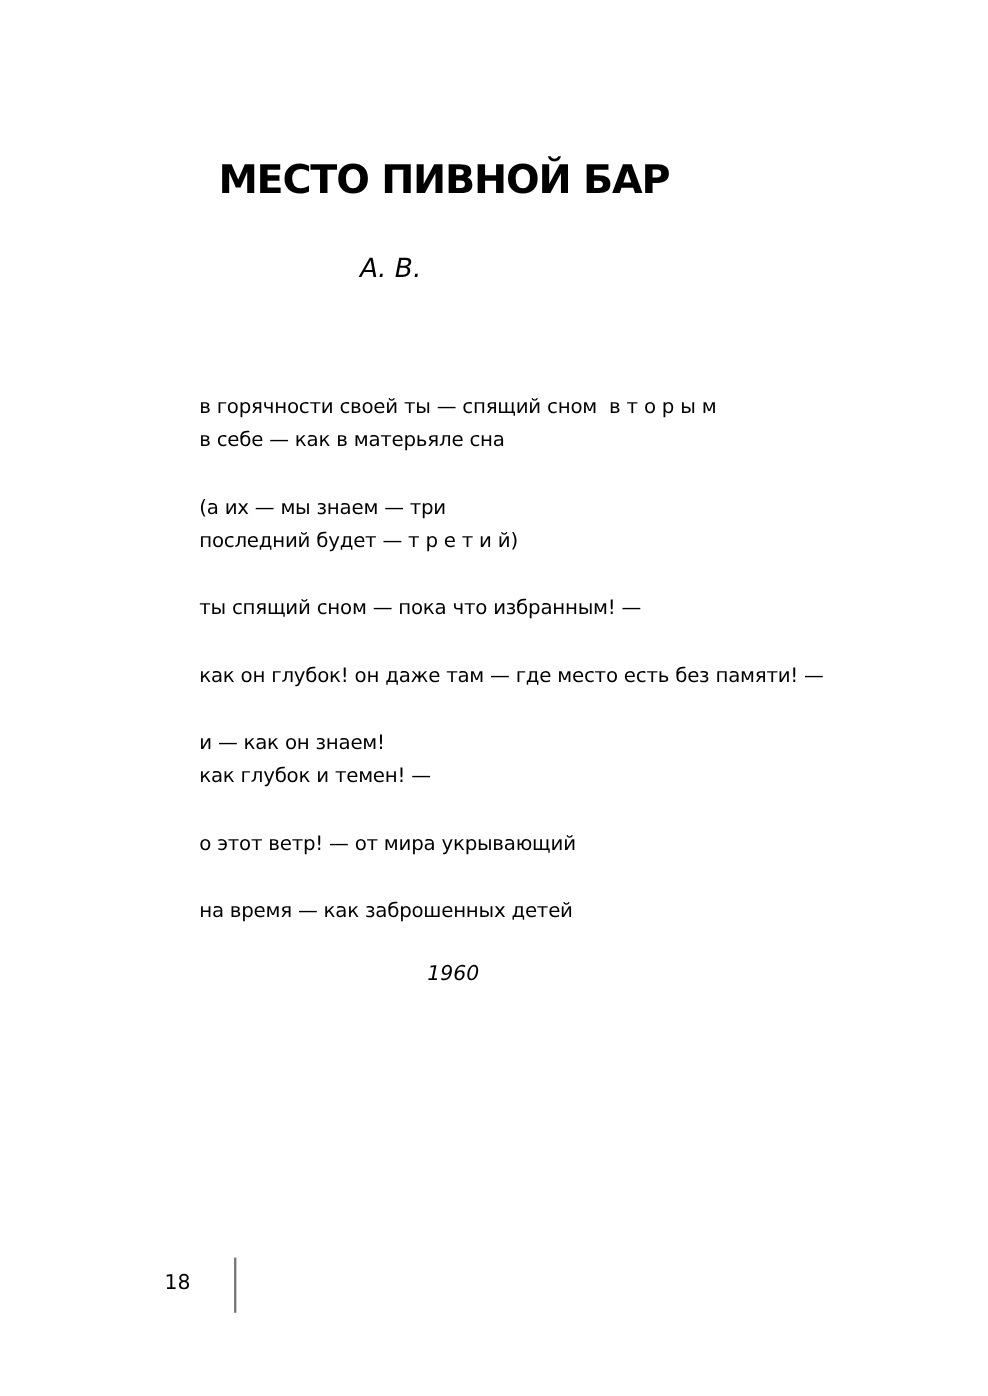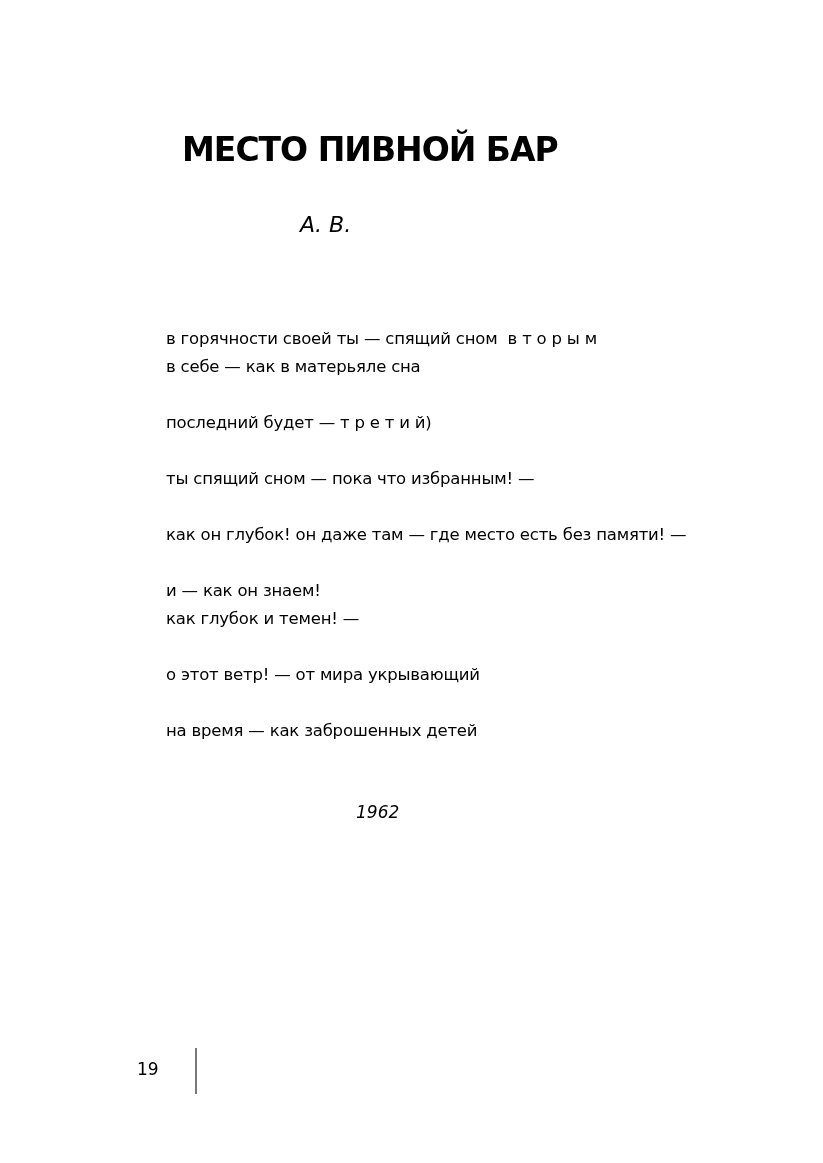--- a/index.html
+++ b/index.html
@@ -88,20 +88,21 @@
   <div class="poem">
     <div class="blank"></div>
 
     <div>
       <div class="line">в горячности своей ты — спящий сном  в т о р ы м</div>
       <div class="line">в себе — как в матерьяле сна</div>
     </div>
     <div class="blank"></div>
 
     <div>
+      <div class="line">(а их — мы знаем — три</div>
       <div class="line">последний будет — т р е т и й)</div>
     </div>
     <div class="blank"></div>
 
     <div>
       <div class="line">ты спящий сном — пока что избранным! —</div>
     </div>
     <div class="blank"></div>
 
     <div>
@@ -118,17 +119,17 @@
     <div>
       <div class="line">о этот ветр! — от мира укрывающий</div>
     </div>
     <div class="blank"></div>
 
     <div>
       <div class="line">на время — как заброшенных детей</div>
     </div>
   </div>
 
-  <div class="year">1962</div>
+  <div class="year">1960</div>
 
-  <div class="page-number">19</div>
+  <div class="page-number">18</div>
   <div class="footer-rule"></div>
 </div>
 
 </body></html>

